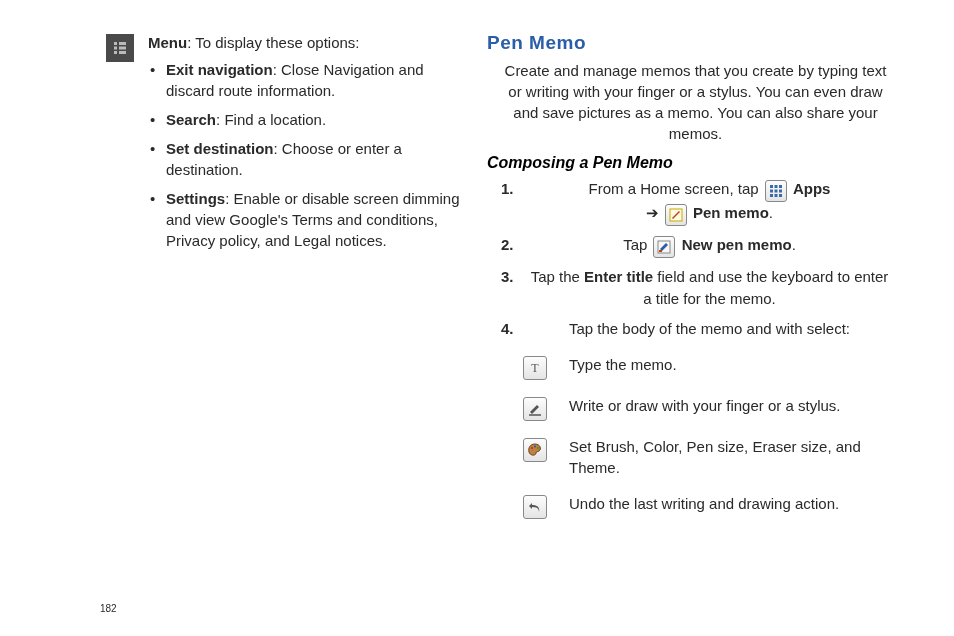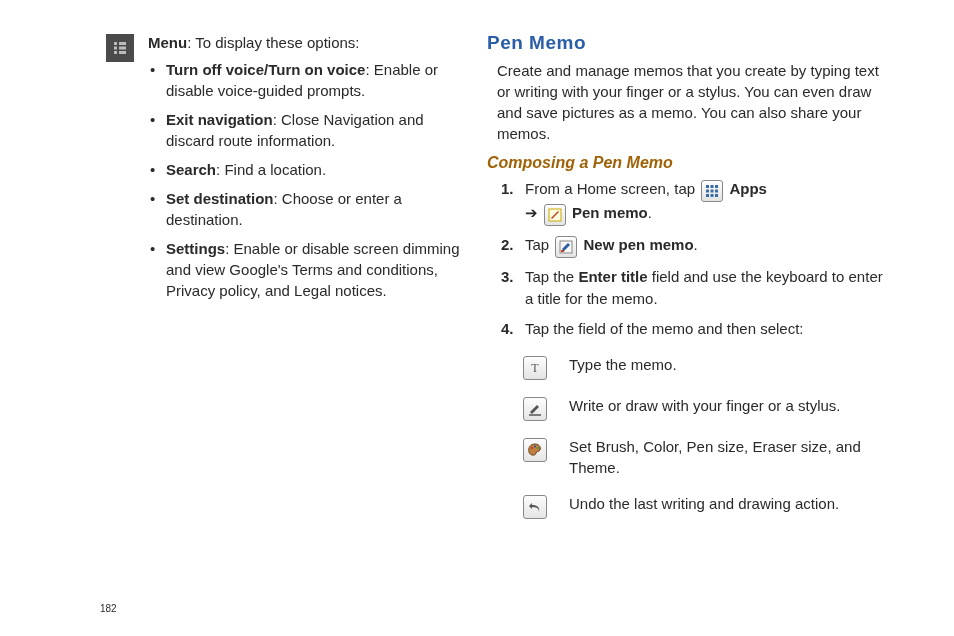--- a/index.html
+++ b/index.html
@@ -72,44 +72,45 @@
     font-weight: 900;
     color: #2a5ea8;
     font-size: 19px;
     margin: 0 0 6px 0;
     letter-spacing: 0.5px;
   }
   .h2 {
     font-family: Arial, sans-serif;
     font-weight: bold;
     font-style: italic;
-    color: #a16207;
+    color: #000000;
     font-size: 16px;
     margin: 10px 0 6px 0;
   }
   .intro {
     line-height: 1.4;
     margin: 0 0 4px 10px;
+    text-align: center;
   }
   .steps {
     list-style: none;
     padding: 0;
     margin: 4px 0 0 14px;
   }
   .steps li {
     display: flex;
     line-height: 1.45;
     margin-bottom: 8px;
   }
   .steps .num {
     font-weight: bold;
     width: 24px;
     flex-shrink: 0;
   }
-  .steps .txt { flex: 1; }
+  .steps .txt { flex: 1; text-align: center; }
   .inline-icon {
     display: inline-flex;
     align-items: center;
     justify-content: center;
     width: 20px;
     height: 20px;
     border: 1px solid #888;
     border-radius: 3px;
     background: linear-gradient(#fdfdfd,#e4e4e4);
     vertical-align: -4px;
@@ -162,21 +163,20 @@
           <rect x="6" y="1" width="7" height="3" fill="#bbb"></rect>
           <rect x="6" y="5.5" width="7" height="3" fill="#bbb"></rect>
           <rect x="6" y="10" width="7" height="3" fill="#bbb"></rect>
         </svg>
       </div>
       <div class="menu-text">
         <div class="line">
           <span class="b">Menu</span><span>: To display these options:</span>
         </div>
         <ul class="bullet-list">
-          <li><span class="b">Turn off voice/Turn on voice</span><span>: Enable or disable voice-guided prompts.</span></li>
           <li><span class="b">Exit navigation</span><span>: Close Navigation and discard route information.</span></li>
           <li><span class="b">Search</span><span>: Find a location.</span></li>
           <li><span class="b">Set destination</span><span>: Choose or enter a destination.</span></li>
           <li><span class="b">Settings</span><span>: Enable or disable screen dimming and view Google's Terms and conditions, Privacy policy, and Legal notices.</span></li>
         </ul>
       </div>
     </div>
   </div>
 
   <div class="col col-right">
@@ -230,21 +230,21 @@
         </span>
       </li>
       <li>
         <span class="num">3.</span>
         <span class="txt">
           <span>Tap the </span><span class="b">Enter title</span><span> field and use the keyboard to enter a title for the memo.</span>
         </span>
       </li>
       <li>
         <span class="num">4.</span>
-        <span class="txt">Tap the field of the memo and then select:</span>
+        <span class="txt">Tap the body of the memo and with select:</span>
       </li>
     </ol>
 
     <div class="option-list">
       <div class="option-row">
         <span class="opt-icon">
           <svg viewBox="0 0 16 16">
               <text x="8" y="12" text-anchor="middle" font-family="Georgia,serif" font-size="12" fill="#555">T</text>
             </svg>
         </span>

